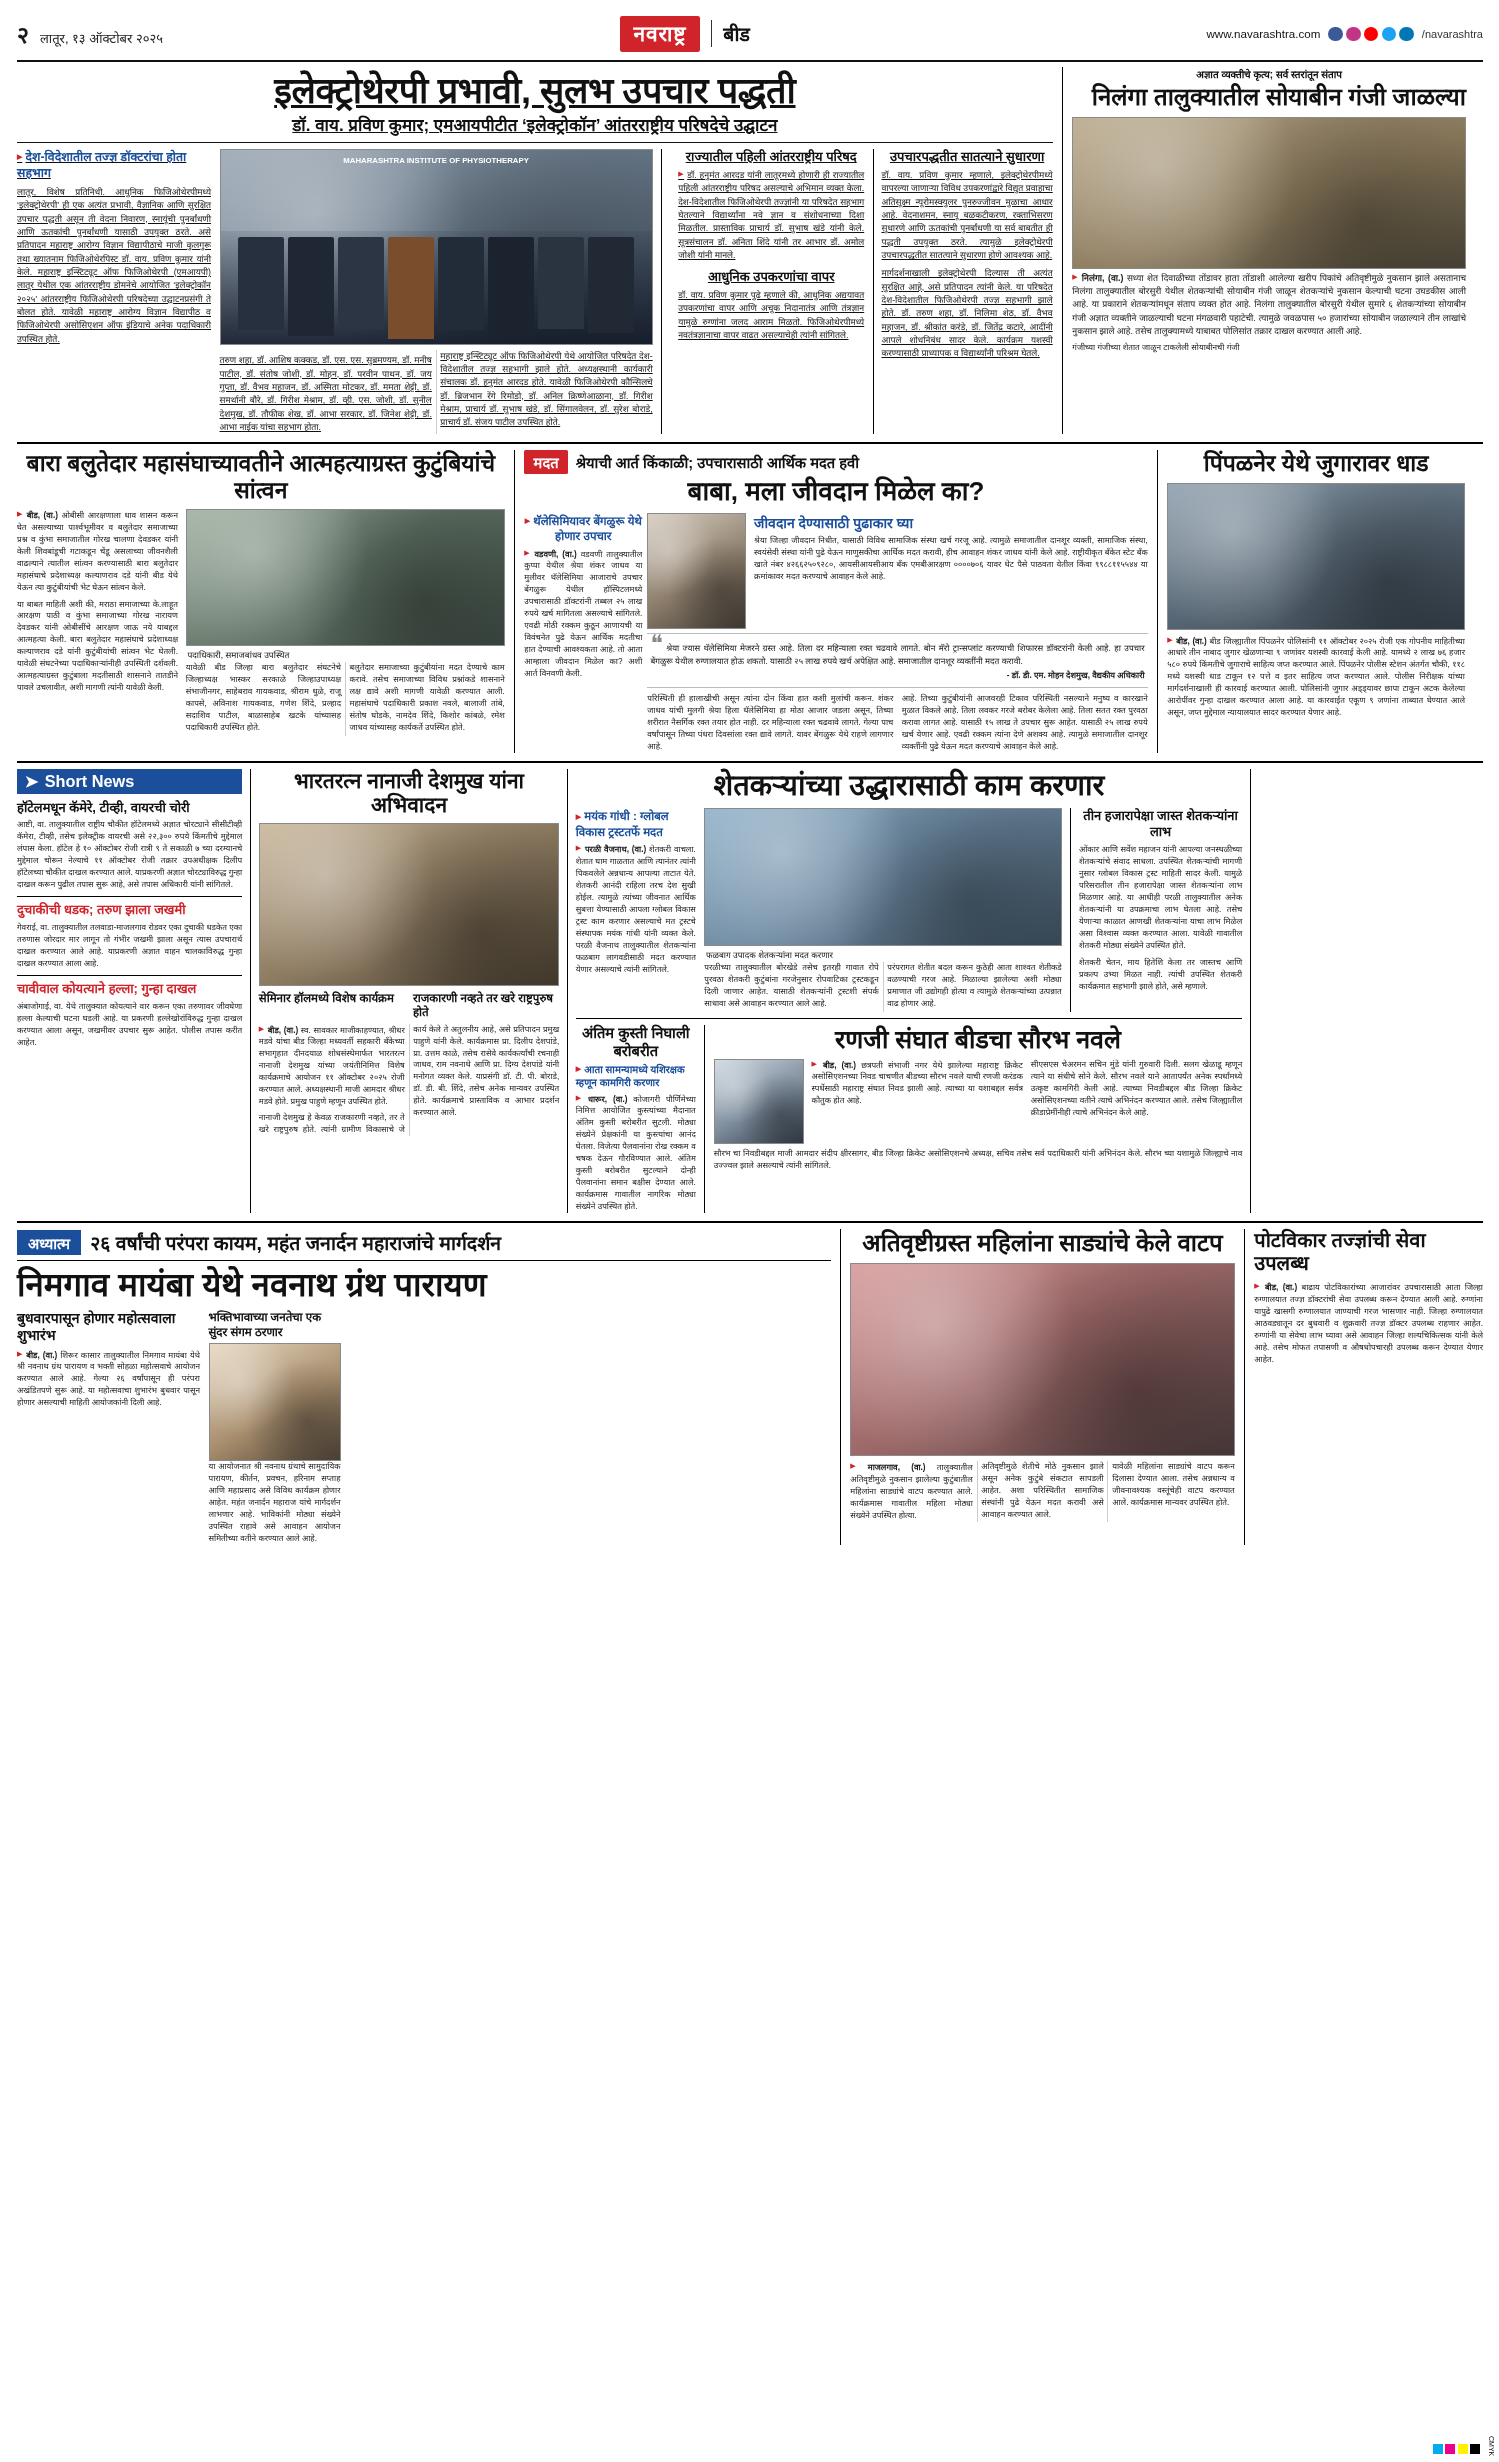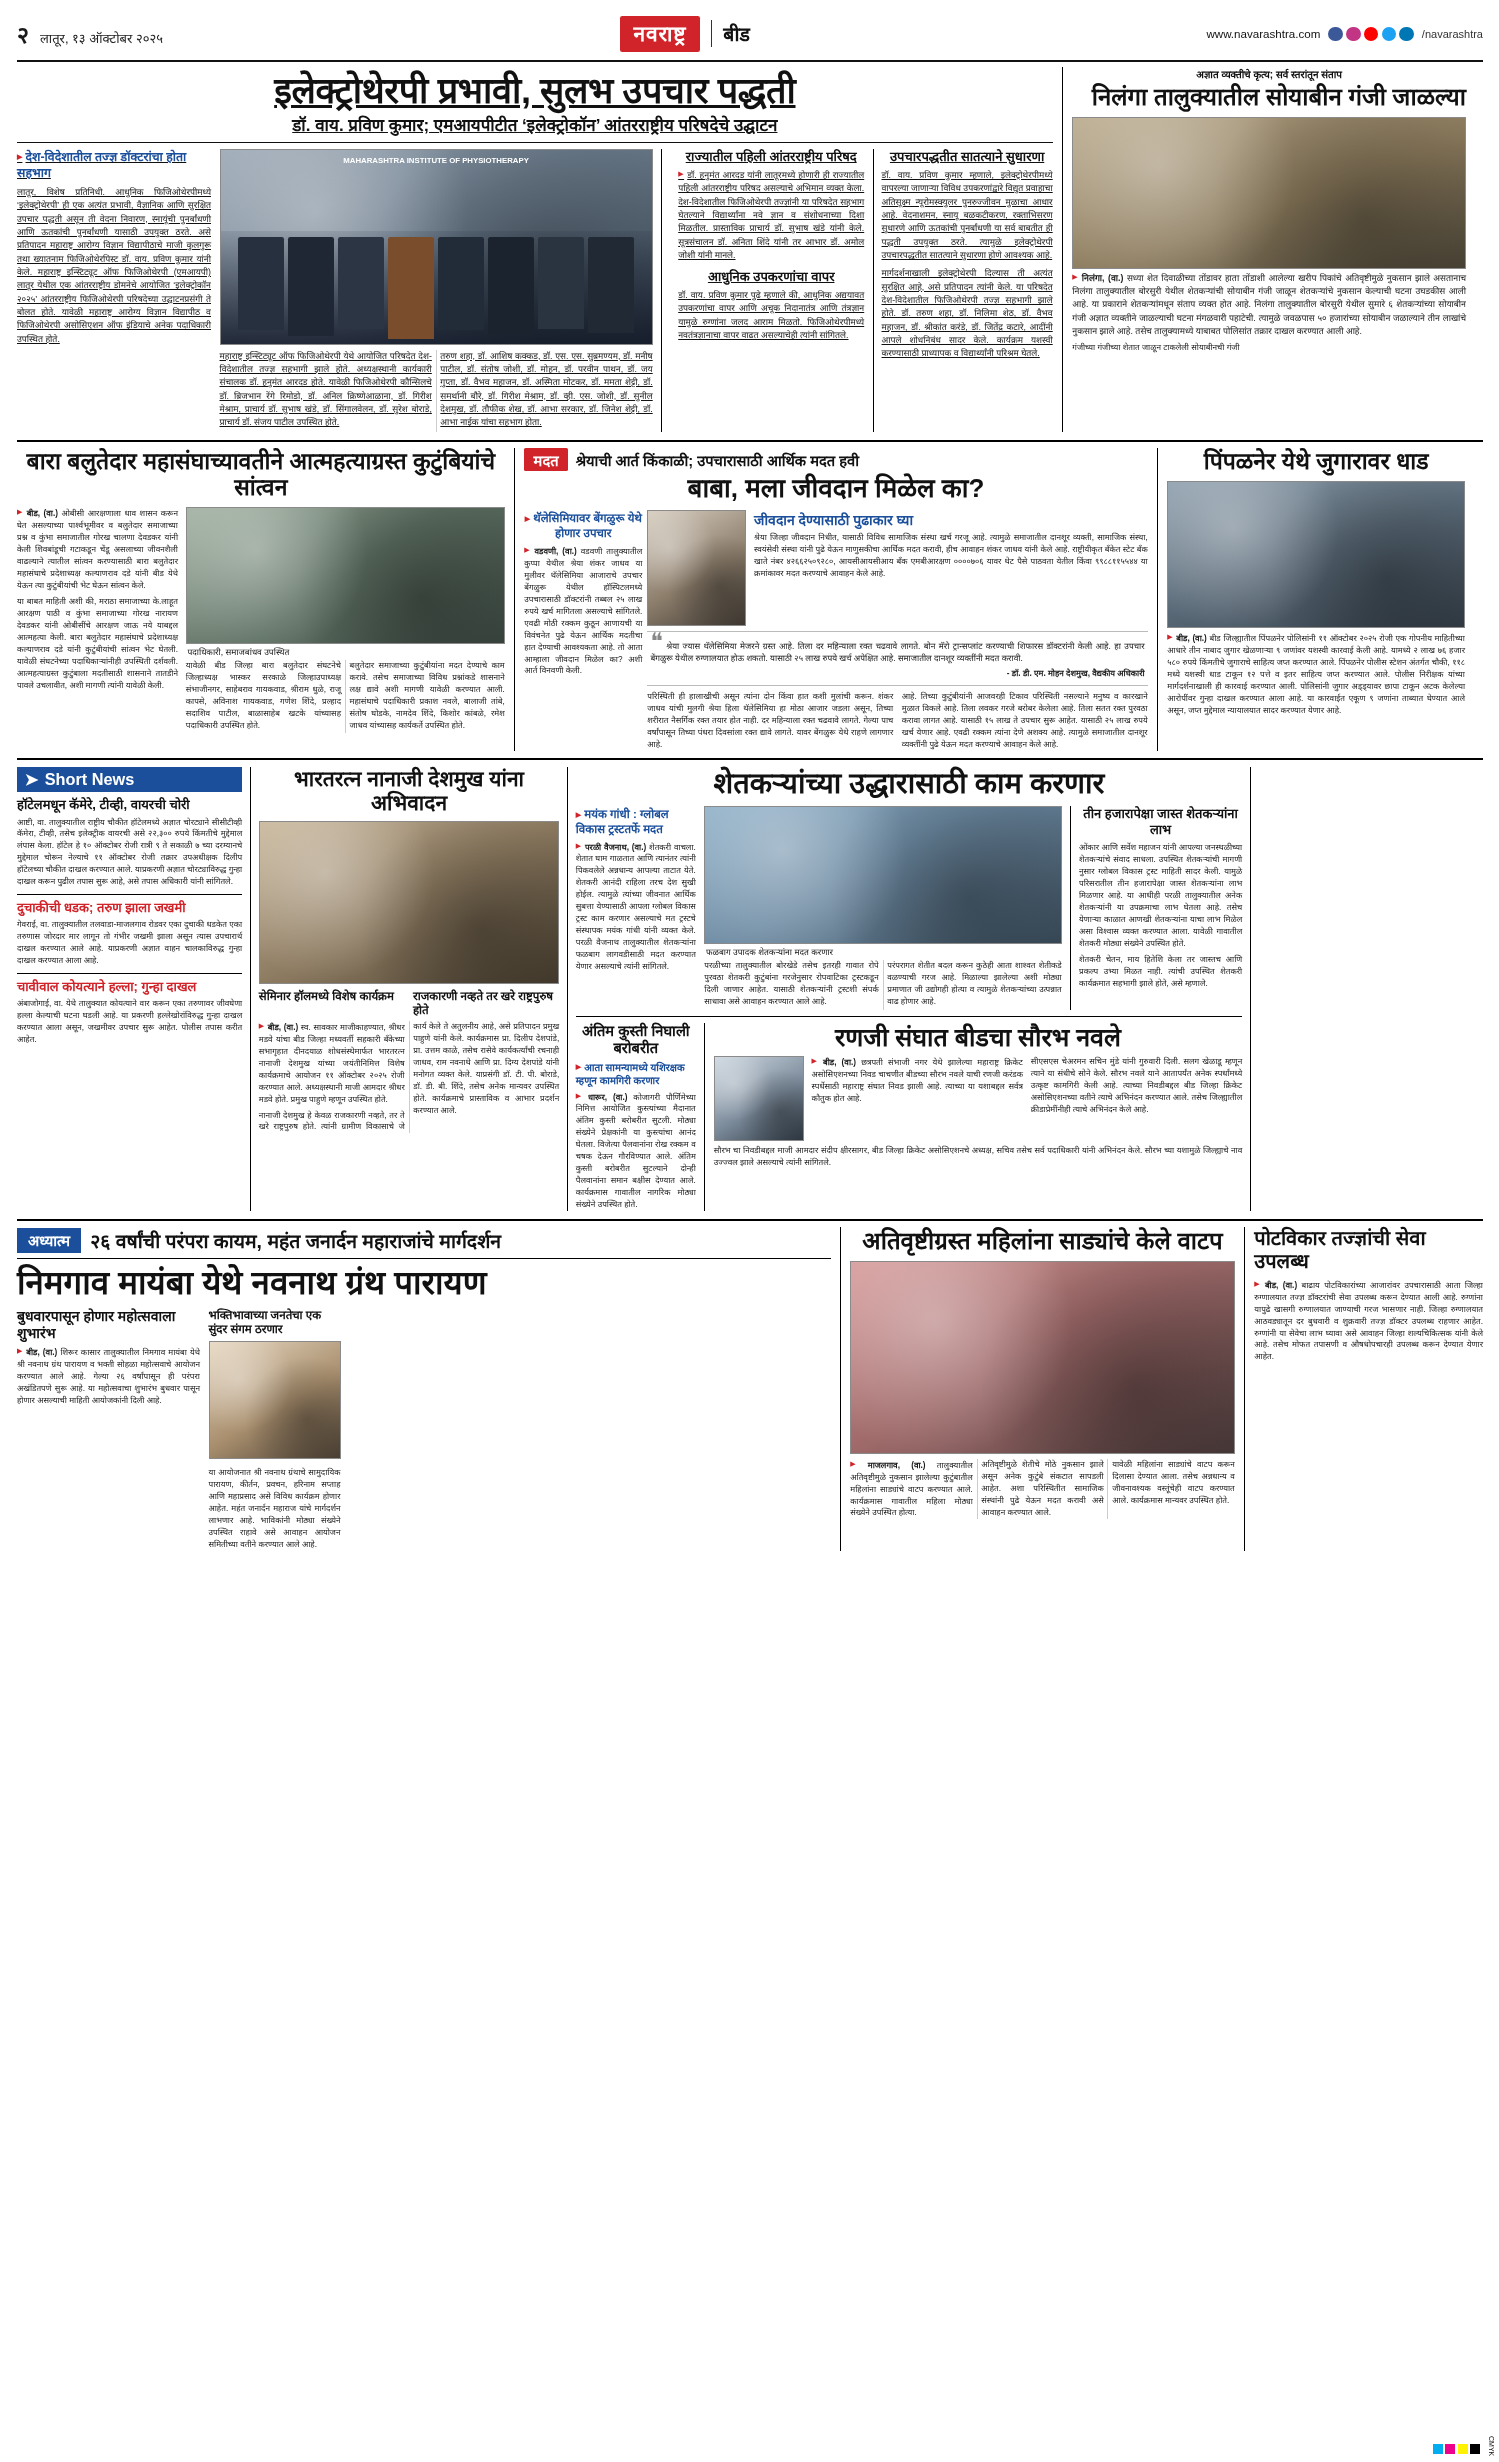--- a/index.html
+++ b/index.html
@@ -187,22 +187,22 @@
               <span style="flex:1;height:92px;background:#2b3543;border-radius:2.3px 2.3px 0 0"></span>
               <span style="flex:1;height:102px;background:#7a4d2c;border-radius:2.3px 2.3px 0 0"></span>
               <span style="flex:1;height:93px;background:#222b38;border-radius:2.3px 2.3px 0 0"></span>
               <span style="flex:1;height:98px;background:#1b232e;border-radius:2.3px 2.3px 0 0"></span>
               <span style="flex:1;height:92px;background:#2a3340;border-radius:2.3px 2.3px 0 0"></span>
               <span style="flex:1;height:96px;background:#202934;border-radius:2.3px 2.3px 0 0"></span>
             </div>
           </div>
           <div style="height:4.7px"></div>
           <div class="col2">
+            <div class="body-text" style="margin-top:4.7px">तरुण शहा, डॉ. आशिष कक्कड, डॉ. एस. एस. सुब्रमण्यम, डॉ. मनीष पाटील, डॉ. संतोष जोशी, डॉ. मोहन, डॉ. परवीन पाथन, डॉ. जय गुप्ता, डॉ. वैभव महाजन, डॉ. अस्मिता मोटकर, डॉ. ममता शेट्टी, डॉ. समर्थानी बौरे, डॉ. गिरीश मेश्राम, डॉ. व्ही. एस. जोशी, डॉ. सुनील देशमुख, डॉ. तौफीक शेख, डॉ. आभा सरकार, डॉ. जिनेश शेट्टी, डॉ. आभा नाईक यांचा सहभाग होता.</div>
             <div class="body-text">महाराष्ट्र इन्स्टिट्यूट ऑफ फिजिओथेरपी येथे आयोजित परिषदेत देश-विदेशातील तज्ज्ञ सहभागी झाले होते. अध्यक्षस्थानी कार्यकारी संचालक डॉ. हनुमंत आरदड होते. यावेळी फिजिओथेरपी कौन्सिलचे डॉ. ब्रिजभान रेंगे रिमोडो, डॉ. अनिल क्रिष्णेआळाना, डॉ. गिरीश मेश्राम, प्राचार्य डॉ. सुभाष खंडे, डॉ. सिंगालवेलन, डॉ. सुरेश बोराडे, प्राचार्य डॉ. संजय पाटील उपस्थित होते.</div>
-            <div class="body-text" style="margin-top:4.7px">तरुण शहा, डॉ. आशिष कक्कड, डॉ. एस. एस. सुब्रमण्यम, डॉ. मनीष पाटील, डॉ. संतोष जोशी, डॉ. मोहन, डॉ. परवीन पाथन, डॉ. जय गुप्ता, डॉ. वैभव महाजन, डॉ. अस्मिता मोटकर, डॉ. ममता शेट्टी, डॉ. समर्थानी बौरे, डॉ. गिरीश मेश्राम, डॉ. व्ही. एस. जोशी, डॉ. सुनील देशमुख, डॉ. तौफीक शेख, डॉ. आभा सरकार, डॉ. जिनेश शेट्टी, डॉ. आभा नाईक यांचा सहभाग होता.</div>
           </div>
         </div>
 
         <div class="c" style="width:203px;flex:0 0 203px;border-left:0.8px solid #000;padding-left:16px">
           <div class="subhead">राज्यातील पहिली आंतरराष्ट्रीय परिषद</div>
           <div class="body-text">
             <span class="arrow"></span><span>डॉ. हनुमंत आरदड यांनी लातूरमध्ये होणारी ही राज्यातील पहिली आंतरराष्ट्रीय परिषद असल्याचे अभिमान व्यक्त केला. देश-विदेशातील फिजिओथेरपी तज्ज्ञांनी या परिषदेत सहभाग घेतल्याने विद्यार्थ्यांना नवे ज्ञान व संशोधनाच्या दिशा मिळतील. प्रास्ताविक प्राचार्य डॉ. सुभाष खंडे यांनी केले. सूत्रसंचालन डॉ. अनिता शिंदे यांनी तर आभार डॉ. अमोल जोशी यांनी मानले.</span>
           </div>
           <div style="height:6.2px"></div>
           <div class="subhead">आधुनिक उपकरणांचा वापर</div>
@@ -423,21 +423,21 @@
           <div class="body-text sm" style="margin-top:4.7px">
             <span class="arrow"></span><span class="dateline">बीड, (वा.)</span>
             <span>शिरूर कासार तालुक्यातील निमगाव मायंबा येथे श्री नवनाथ ग्रंथ पारायण व भक्ती सोहळा महोत्सवाचे आयोजन करण्यात आले आहे. गेल्या २६ वर्षांपासून ही परंपरा अखंडितपणे सुरू आहे. या महोत्सवाचा शुभारंभ बुधवार पासून होणार असल्याची माहिती आयोजकांनी दिली आहे.</span>
           </div>
         </div>
 
 
         <div style="flex:0 0 132px">
           <div style="font-size:11.6px;font-weight:bold;line-height:1.22;margin-bottom:4.7px">भक्तिभावाच्या जनतेचा एक सुंदर संगम ठरणार</div>
           <div class="photo" style="height:118px;background:linear-gradient(150deg,#e8d9c4,#a98f6e 55%,#4d4236)"></div>
-          <div class="body-text sm" style="margin-top:8px">या आयोजनात श्री नवनाथ ग्रंथाचे सामुदायिक पारायण, कीर्तन, प्रवचन, हरिनाम सप्ताह आणि महाप्रसाद असे विविध कार्यक्रम होणार आहेत. महंत जनार्दन महाराज यांचे मार्गदर्शन लाभणार आहे. भाविकांनी मोठ्या संख्येने उपस्थित राहावे असे आवाहन आयोजन समितीच्या वतीने करण्यात आले आहे.</div>
+          <div class="body-text sm" style="margin-top:0">या आयोजनात श्री नवनाथ ग्रंथाचे सामुदायिक पारायण, कीर्तन, प्रवचन, हरिनाम सप्ताह आणि महाप्रसाद असे विविध कार्यक्रम होणार आहेत. महंत जनार्दन महाराज यांचे मार्गदर्शन लाभणार आहे. भाविकांनी मोठ्या संख्येने उपस्थित राहावे असे आवाहन आयोजन समितीच्या वतीने करण्यात आले आहे.</div>
         </div>
 
       </div>
     </div>
 
     <div class="s4b">
       <div class="h4s" style="text-align:center">अतिवृष्टीग्रस्त महिलांना साड्यांचे केले वाटप</div>
       <div class="photo" style="height:193px;margin-top:6.2px;background:linear-gradient(150deg,#d79b9b,#a06a6a 45%,#4a3a3a)"></div>
       <div class="col3" style="margin-top:5.4px">
         <div class="body-text sm"><span class="arrow"></span><span class="dateline">माजलगाव, (वा.)</span> <span>तालुक्यातील अतिवृष्टीमुळे नुकसान झालेल्या कुटुंबातील महिलांना साड्यांचे वाटप करण्यात आले. कार्यक्रमास गावातील महिला मोठ्या संख्येने उपस्थित होत्या.</span></div>

